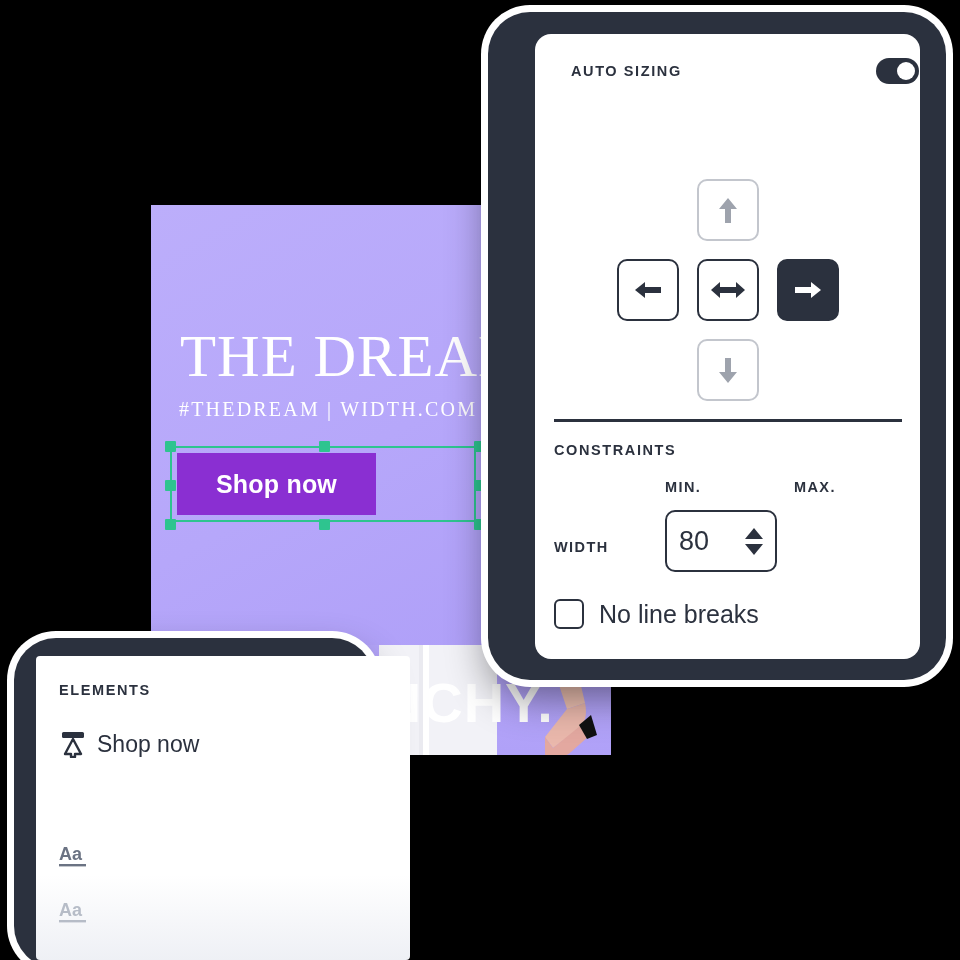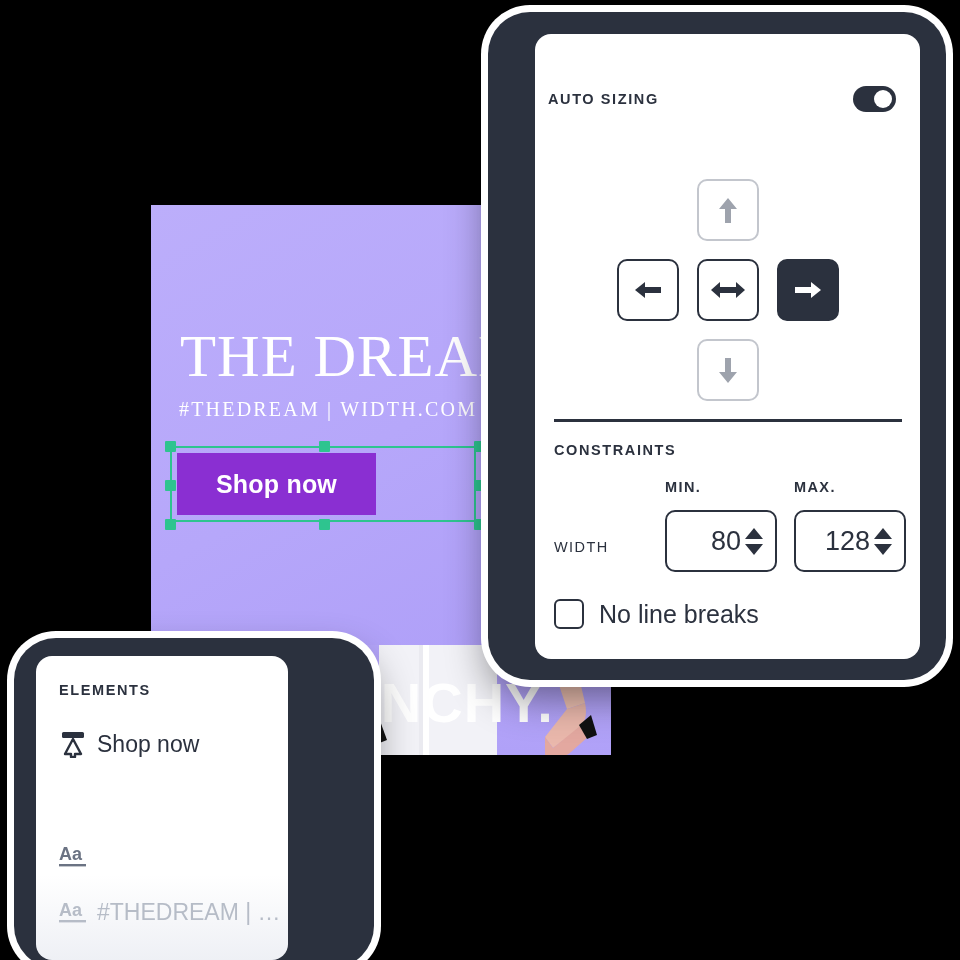--- a/index.html
+++ b/index.html
@@ -58,22 +58,22 @@
     box-shadow:0 0 0 7px #ffffff, 0 18px 40px rgba(0,0,0,.45);
   }
   .panel-right{
     position:absolute;left:535px;top:34px;width:385px;height:625px;
     background:#ffffff;border-radius:16px;overflow:hidden;
   }
   .sec-label{
     font-size:14.5px;font-weight:bold;letter-spacing:1.6px;color:#2b313e;
   }
   .row-auto{
-    position:absolute;left:13px;top:22px;width:348px;height:30px;
-    display:flex;align-items:center;justify-content:space-between;margin-top:28px;
+    position:absolute;left:36px;top:22px;width:348px;height:30px;
+    display:flex;align-items:center;justify-content:space-between;
   }
   .toggle{
     width:43px;height:26px;border-radius:13px;background:#2b313e;
     position:relative;
   }
   .toggle .knob{
     position:absolute;right:4px;top:4px;width:18px;height:18px;
     border-radius:50%;background:#ffffff;
   }
   .select{
@@ -91,45 +91,45 @@
     box-sizing:border-box;display:flex;align-items:center;justify-content:center;
   }
   .abtn.enabled{border:2.5px solid #2b313e;background:#fff;}
   .abtn.disabled{border:2px solid #c3c6cd;background:#fff;}
   .abtn.active{background:#2b313e;border:2.5px solid #2b313e;}
 
   .divider{position:absolute;left:19px;top:385px;width:348px;height:2.5px;background:#2b313e;}
 
   .constraints-label{position:absolute;left:19px;top:408px;}
   .minmax{position:absolute;top:445px;font-size:14.5px;font-weight:bold;letter-spacing:1.4px;color:#2b313e;}
-  .width-label{position:absolute;left:19px;top:505px;font-size:14.5px;font-weight:normal;letter-spacing:1.4px;color:#2b313e;}
+  .width-label{position:absolute;left:19px;top:505px;font-size:14.5px;font-weight:bold;letter-spacing:1.4px;color:#2b313e;}
   .numfield{
     position:absolute;top:476px;width:112px;height:62px;
     border:2.5px solid #2b313e;border-radius:10px;box-sizing:border-box;
     display:flex;align-items:center;
   }
-  .numfield .val{flex:1;text-align:right;font-size:27px;color:#2b313e;padding-left:24px;}
+  .numfield .val{flex:1;text-align:left;font-size:27px;color:#2b313e;padding-left:12px;}
   .spin{width:26px;display:flex;flex-direction:column;align-items:center;gap:5px;padding-right:8px;}
   .sp-up{width:0;height:0;border-left:9px solid transparent;border-right:9px solid transparent;border-bottom:11px solid #2b313e;}
   .sp-dn{width:0;height:0;border-left:9px solid transparent;border-right:9px solid transparent;border-top:11px solid #2b313e;}
 
   .checkrow{position:absolute;left:19px;top:565px;display:flex;align-items:center;gap:15px;}
   .chk{width:30px;height:30px;border:2.5px solid #2b313e;border-radius:6px;box-sizing:border-box;background:#fff;}
   .chk-label{font-size:25px;color:#2b313e;}
 
   
   .bezel-left{
     position:absolute;left:14px;top:638px;width:360px;height:330px;
     background:#2b313e;border-radius:42px;
     box-shadow:0 0 0 7px #ffffff, 0 18px 40px rgba(0,0,0,.45);
   }
   .panel-left{
-    position:absolute;left:36px;top:656px;width:252px;height:304px;
+    position:absolute;left:36px;top:656px;width:374px;height:304px;
     background:linear-gradient(180deg,#ffffff 0%,#ffffff 72%,#eef0f5 100%);
-    border-radius:16px;overflow:hidden;
+    border-radius:4px;overflow:hidden;
   }
   .el-title{position:absolute;left:23px;top:26px;font-size:14.5px;font-weight:bold;letter-spacing:1.6px;color:#2b313e;}
   .el-row{position:absolute;left:23px;width:275px;height:40px;display:flex;align-items:center;}
   .el-ico{width:38px;flex:0 0 38px;display:flex;align-items:center;}
   .el-name{font-size:23px;}
   .lock{margin-left:auto;}
 </style>
 </head>
 <body>
 
@@ -225,27 +225,20 @@
     <div class="width-label">WIDTH</div>
 
     <div class="numfield" style="left:130px">
       <span class="val">80</span>
       <span class="spin">
         <span class="sp-up"></span>
         <span class="sp-dn"></span>
       </span>
     </div>
 
-    <div class="numfield" style="left:259px">
-      <span class="val">128</span>
-      <span class="spin">
-        <span class="sp-up"></span>
-        <span class="sp-dn"></span>
-      </span>
-    </div>
 
     <div class="checkrow">
       <span class="chk"></span>
       <span class="chk-label">No line breaks</span>
     </div>
   </div>
 
   <div class="bezel-left"></div>
   <div class="panel-left">
     <div class="el-title">ELEMENTS</div>
@@ -270,17 +263,16 @@
       </span>
     </div>
 
     <div class="el-row" style="top:236px">
       <span class="el-ico">
         <svg width="30" height="26" viewBox="0 0 30 26">
             <text x="0" y="17" font-family="Liberation Sans, sans-serif" font-size="18" font-weight="bold" fill="#b6bcc7">Aa</text>
             <rect x="0" y="21" width="27" height="2.4" fill="#b6bcc7"></rect>
           </svg>
       </span>
-      <span class="el-name" style="color:#b6bcc7">#THEDREAM | …</span>
     </div>
   </div>
 
 </div>
 
 </body></html>

